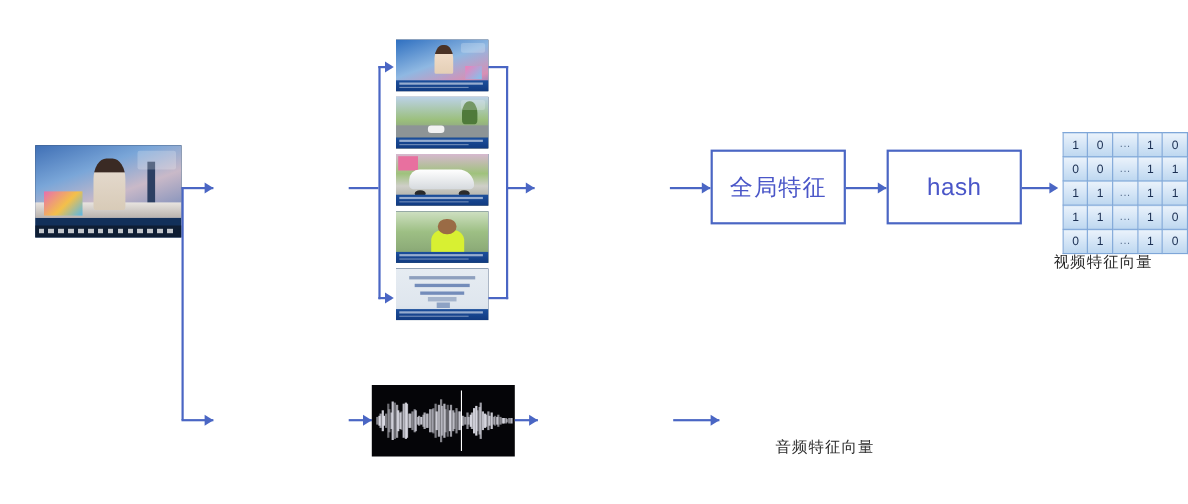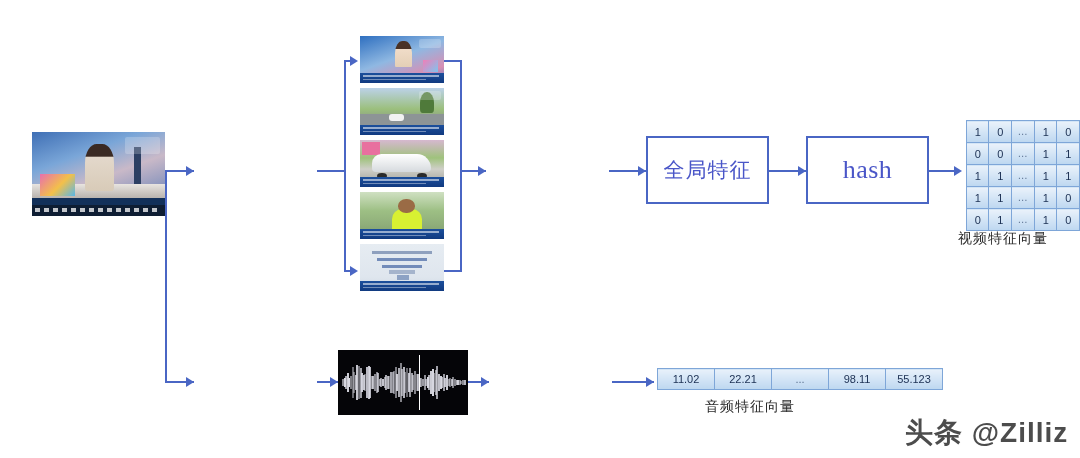--- a/index.html
+++ b/index.html
@@ -16,21 +16,21 @@
   .pbox{
     position:absolute;
     border:2px solid #4a66c4;
     background:#ffffff;
     display:flex;align-items:center;justify-content:center;
     color:#4a56c8;
     font-size:21px;
     letter-spacing:1px;
     box-sizing:border-box;
   }
-  .pbox.latin{font-size:26px;letter-spacing:0.5px;font-family:Liberation Serif, serif;}
+  .pbox.latin{font-size:22px;letter-spacing:0.5px;}
 
   
   .hline{position:absolute;height:2px;background:#4a66c4;}
   .vline{position:absolute;width:2px;background:#4a66c4;}
   .ahead{
     position:absolute;width:0;height:0;
     border-top:5px solid transparent;
     border-bottom:5px solid transparent;
     border-left:8px solid #4a66c4;
   }
@@ -368,28 +368,16 @@
     <div class="head"></div>
   </div>
 
   <div class="hline" style="left:468px;top:381px;width:21px;"></div>
   <div class="ahead" style="left:481px;top:377px;"></div>
 
 
   <div class="hline" style="left:612px;top:381px;width:42px;"></div>
   <div class="ahead" style="left:646px;top:377px;"></div>
 
-  <table id="avec">
-    <tbody>
-        <tr id="avecrow">
-          <td>11.02</td>
-          <td>22.21</td>
-          <td class="dots">...</td>
-          <td>98.11</td>
-          <td>55.123</td>
-        </tr>
-      </tbody>
-  </table>
   <div class="cap" id="cap-audio">音频特征向量</div>
 
-  <div id="wm">头条 @Zilliz</div>
 
 </div>
 
 </body></html>

